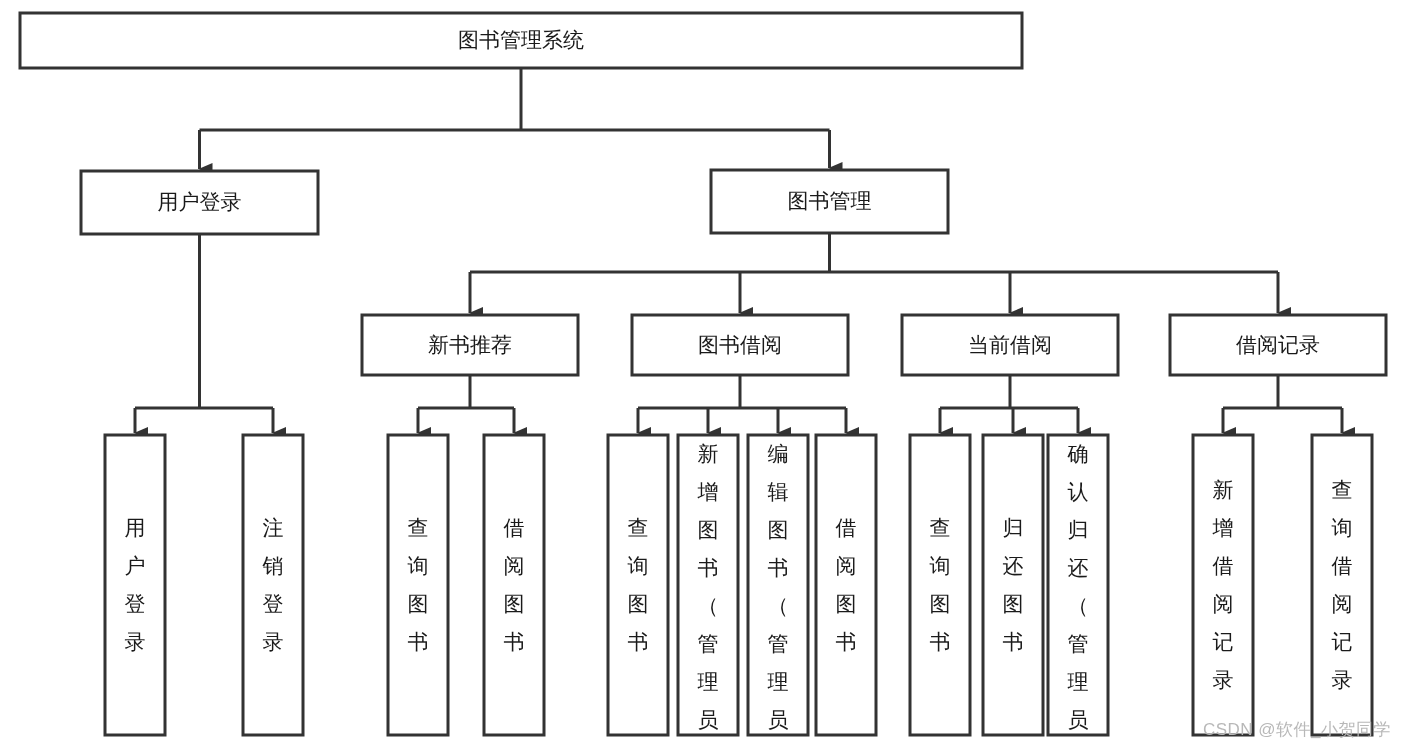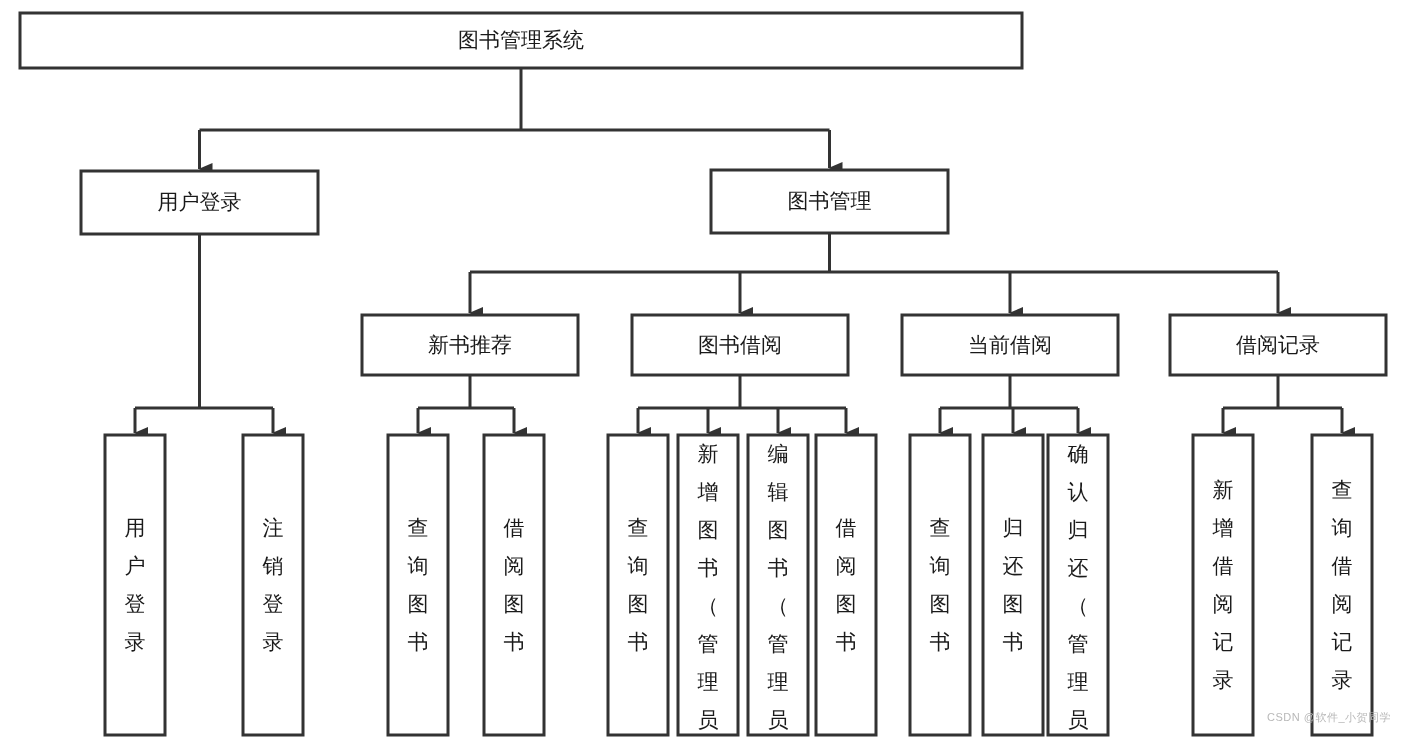--- a/index.html
+++ b/index.html
@@ -50,23 +50,23 @@
   }
   .node-label-v {
     font-family: "Liberation Sans", "DejaVu Sans", sans-serif;
     font-size: 21px;
     fill: #1a1a1a;
     text-anchor: middle;
   }
   .watermark {
     position: absolute;
     right: 14px;
-    bottom: 22px;
-    font-family: "Liberation Sans", "DejaVu Sans", sans-serif;
-    font-size: 11px;
+    bottom: 6px;
+    font-family: "Liberation Sans", "DejaVu Sans", sans-serif;
+    font-size: 17px;
     color: #b8b8b8;
     letter-spacing: 0.5px;
     white-space: nowrap;
     pointer-events: none;
   }
 </style>
 </head>
 <body>
 
 <div id="diagram-root">

